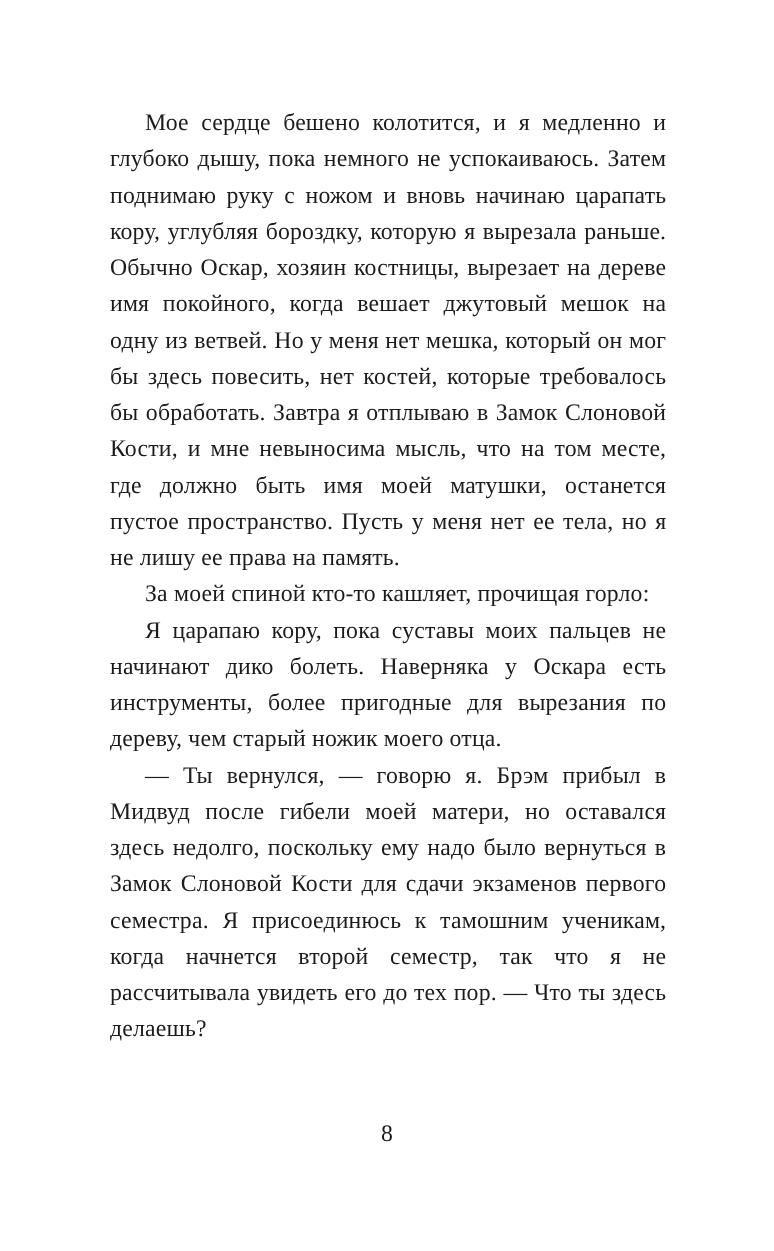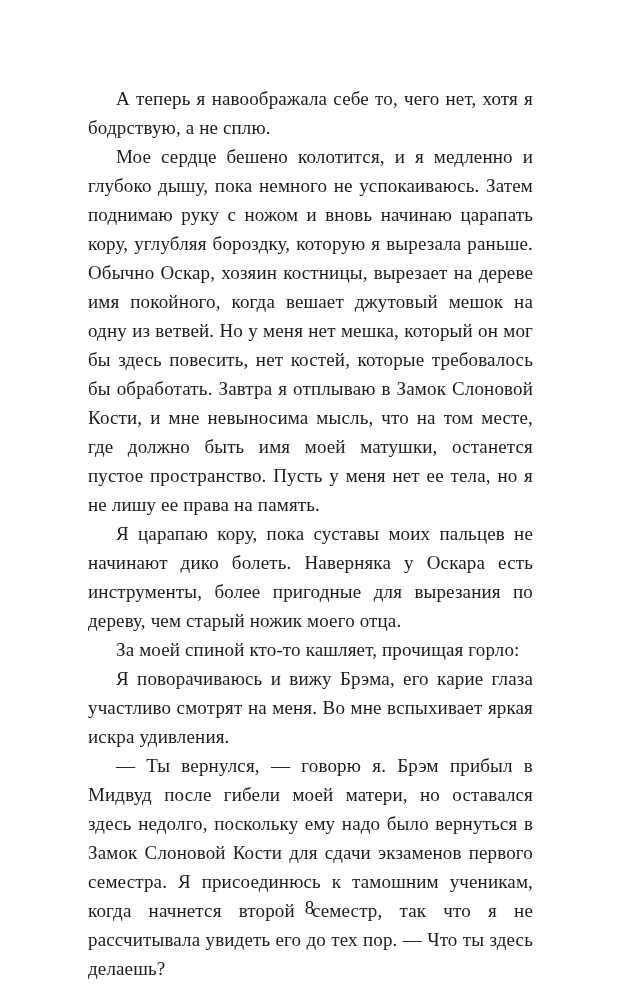--- a/index.html
+++ b/index.html
@@ -40,22 +40,20 @@
     font-size: 19px;
     line-height: 24px;
     color: #1c1c1c;
   }
 </style>
 </head>
 <body>
 
 <div class="book-page">
   <div class="text-block">
-    <p>А теперь я навоображала себе то, чего нет, хотя я бодрствую, а не сплю.</p>
     <p>Мое сердце бешено колотится, и я медленно и глубоко дышу, пока немного не успокаиваюсь. Затем поднимаю руку с ножом и вновь начинаю царапать кору, углубляя бороздку, которую я вырезала раньше. Обычно Оскар, хозяин костницы, вырезает на дереве имя покойного, когда вешает джутовый мешок на одну из ветвей. Но у меня нет мешка, который он мог бы здесь повесить, нет костей, которые требовалось бы обработать. Завтра я отплываю в Замок Слоновой Кости, и мне невыносима мысль, что на том месте, где должно быть имя моей матушки, останется пустое пространство. Пусть у меня нет ее тела, но я не лишу ее права на память.</p>
+    <p>За моей спиной кто-то кашляет, прочищая горло:</p>
     <p>Я царапаю кору, пока суставы моих пальцев не начинают дико болеть. Наверняка у Оскара есть инструменты, более пригодные для вырезания по дереву, чем старый ножик моего отца.</p>
-    <p>За моей спиной кто-то кашляет, прочищая горло:</p>
-    <p>Я поворачиваюсь и вижу Брэма, его карие глаза участливо смотрят на меня. Во мне вспыхивает яркая искра удивления.</p>
     <p>— Ты вернулся, — говорю я. Брэм прибыл в Мидвуд после гибели моей матери, но оставался здесь недолго, поскольку ему надо было вернуться в Замок Слоновой Кости для сдачи экзаменов первого семестра. Я присоединюсь к тамошним ученикам, когда начнется второй семестр, так что я не рассчитывала увидеть его до тех пор. — Что ты здесь делаешь?</p>
 
   </div>
   <div class="page-number">8</div>
 </div>
 
 </body></html>

